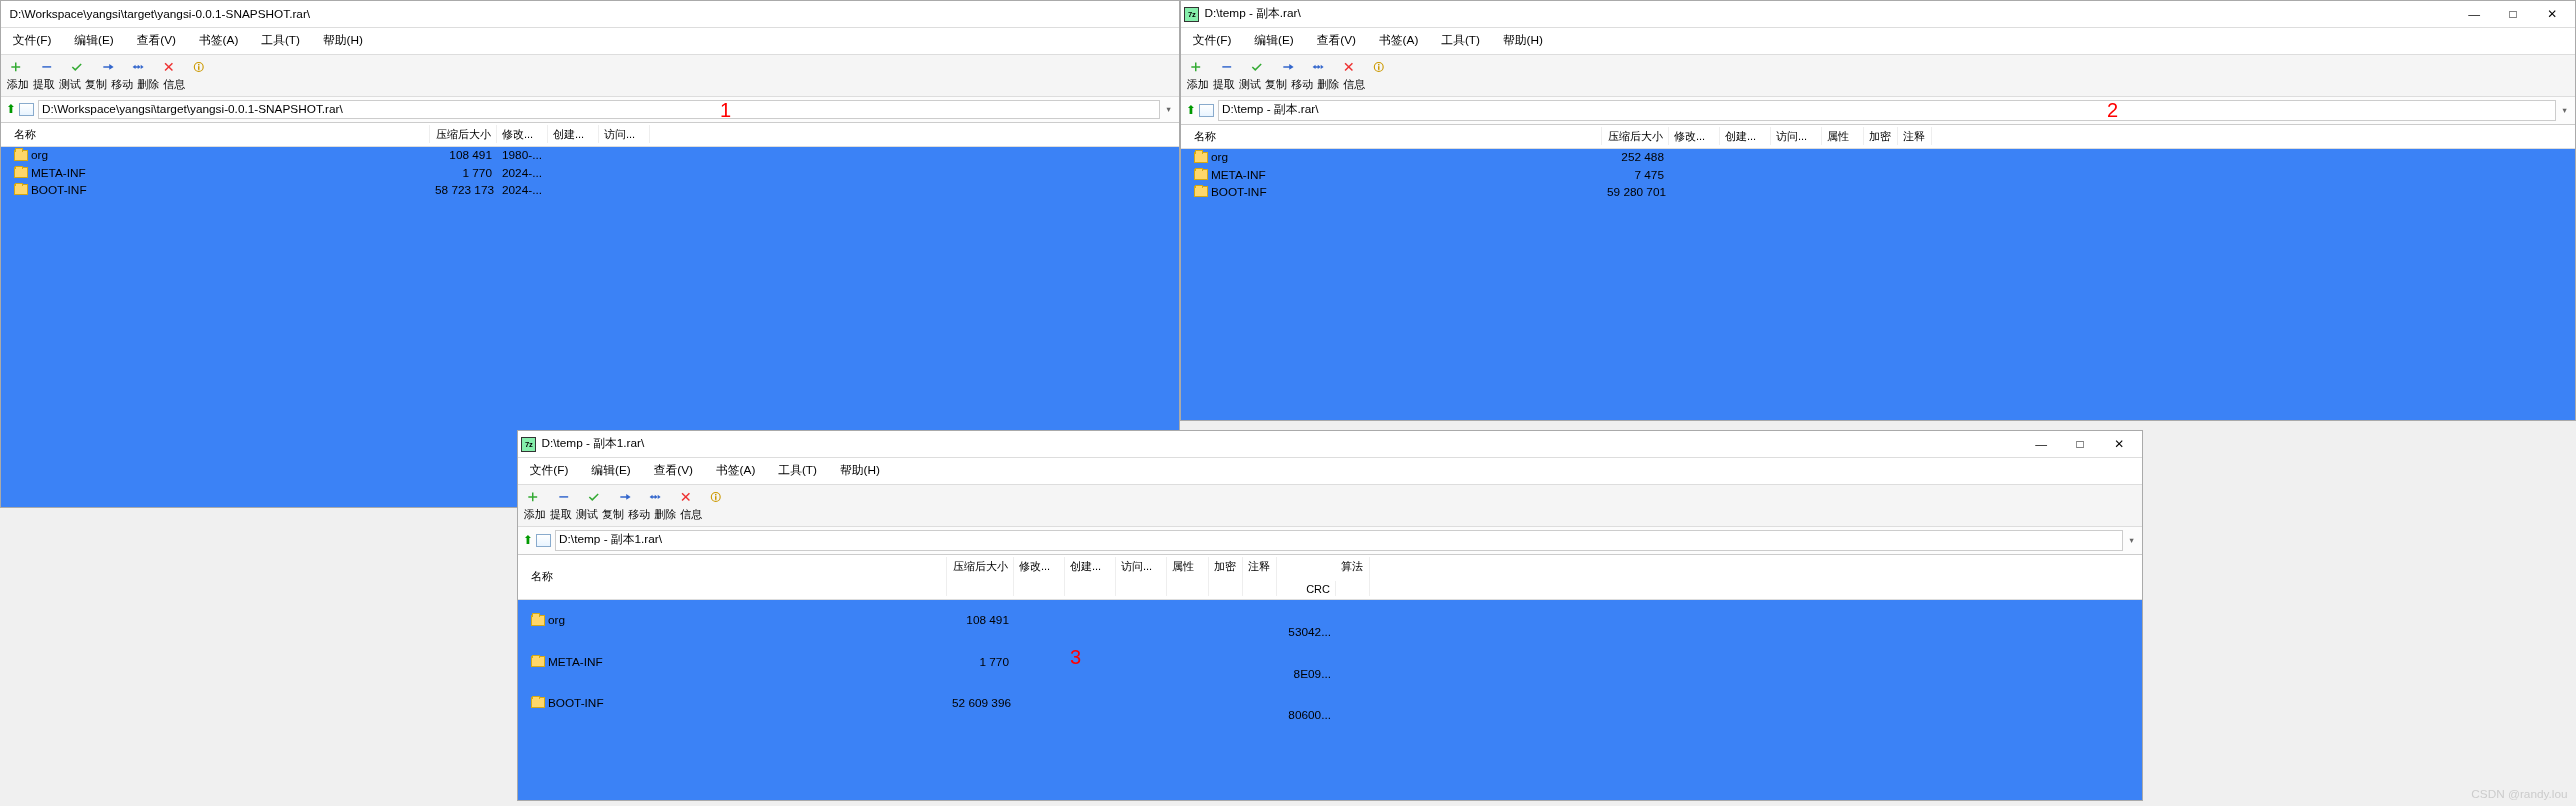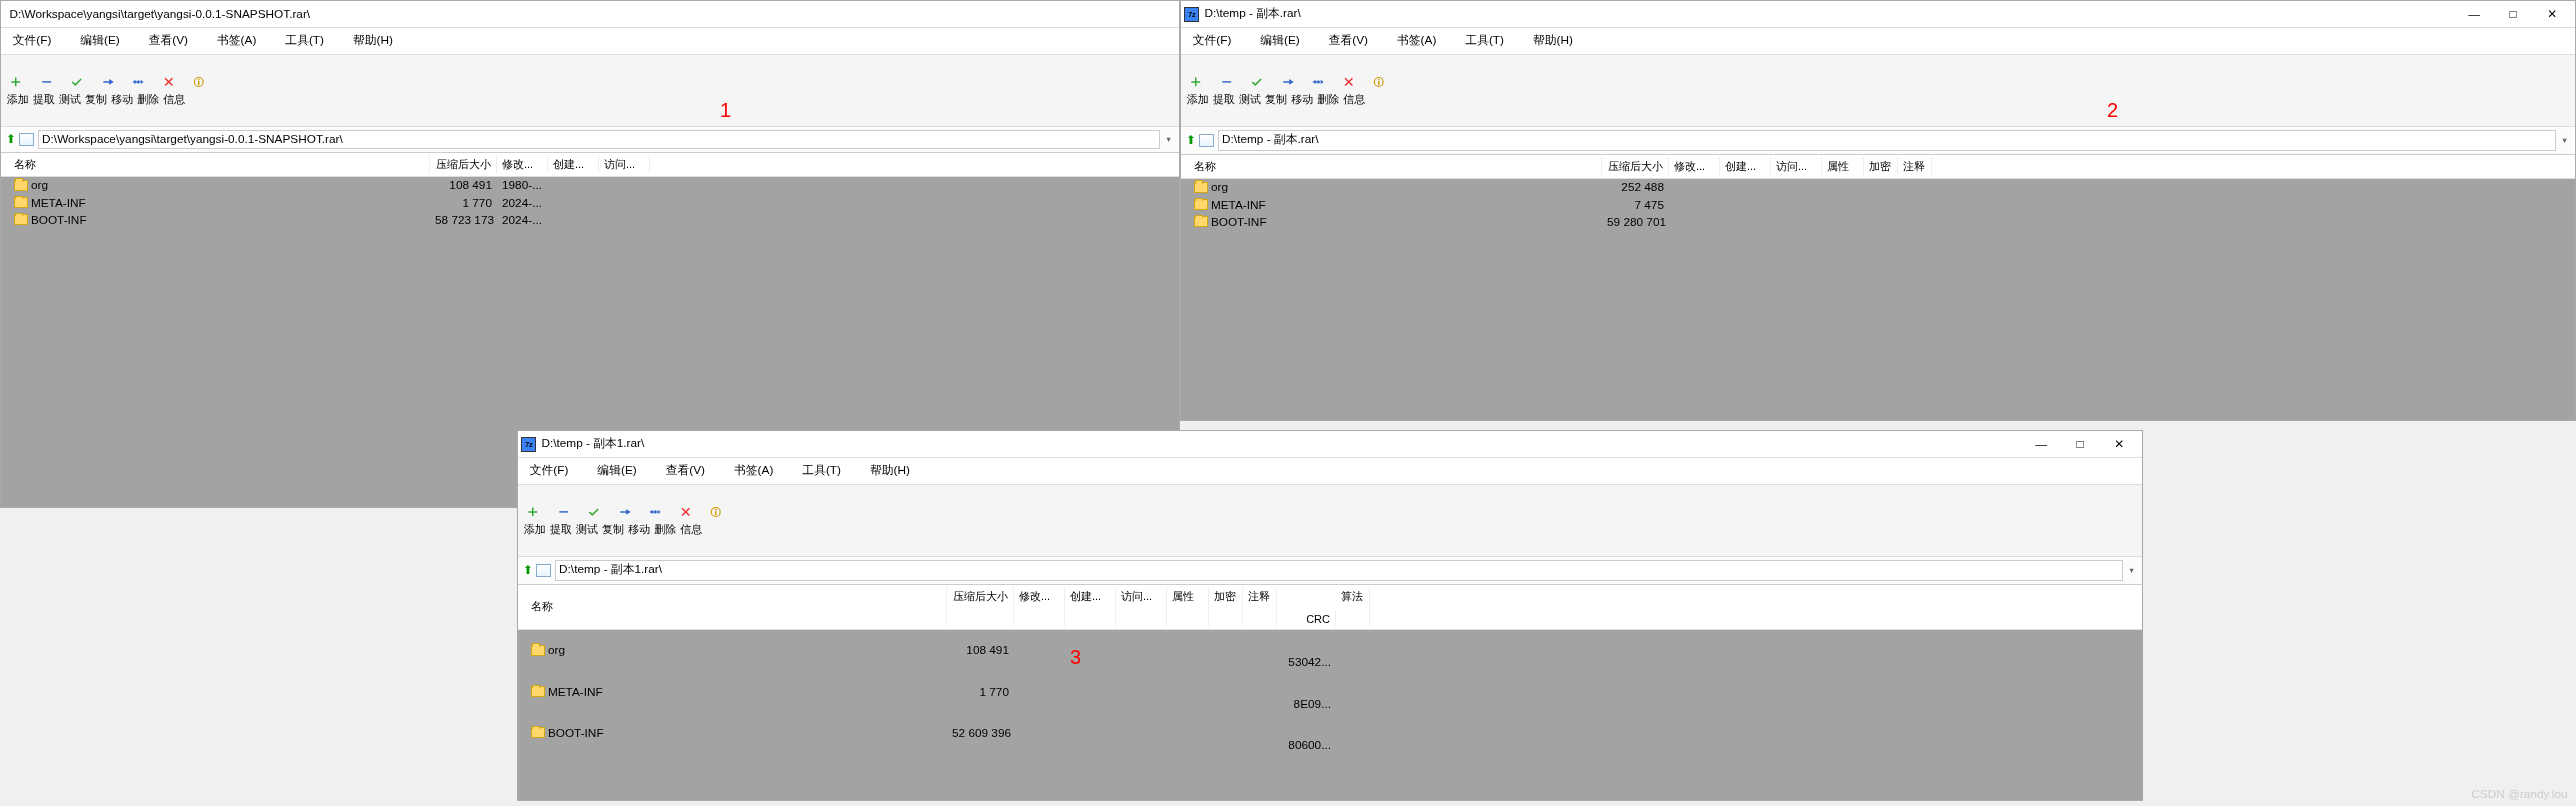--- a/index.html
+++ b/index.html
@@ -30,46 +30,46 @@
     .titlebar .app-icon {
       width: 15px;
       height: 15px;
       border: 0.8px solid #333;
       display: inline-flex;
       align-items: center;
       justify-content: center;
       font-size: 7.6px;
       font-weight: bold;
       margin-right: 5px;
-      background: #3b82f6;
+      background: #86efac;
     }
     .titlebar .title-text { flex: 1; font-size: 11.8px; }
     .win-controls { display: flex; }
     .win-btn {
       width: 39px;
       height: 25px;
       display: flex;
       align-items: center;
       justify-content: center;
       font-size: 11.8px;
       cursor: pointer;
     }
     .menubar {
       display: flex;
       padding: 3.4px 6.7px;
-      gap: 19px;
+      gap: 13px;
       font-size: 11.8px;
       background: #fff;
     }
     .menubar span { padding: 1.7px 5px; cursor: pointer; }
     .toolbar {
       background: #f5f5f5;
       border-top: 0.8px solid #ddd;
       border-bottom: 0.8px solid #ddd;
-      padding: 19px 5px;
+      padding: 4px 5px;
     }
     .toolbar-icons { display: flex; gap: 17px; padding: 1.7px 3.4px; }
     .tb-icon { width: 13.5px; height: 11.8px; display:inline-block; }
     .toolbar-labels { display: flex; gap: 2.5px; font-size: 11px; padding-top:0.8px; }
     .toolbar-labels span { padding: 0 0.8px; cursor: pointer; }
     .pathbar {
       display: flex;
       align-items: center;
       padding: 2.5px 5px;
       border-bottom: 0.8px solid #ccc;
@@ -92,21 +92,21 @@
     }
     .path-drop { font-size:8.4px; color:#666; padding:0 3.4px; cursor:pointer; }
     .list-header {
       display: flex;
       border-bottom: 0.8px solid #ddd;
       background: #fff;
       font-size: 11px;
       padding: 2.5px 0;
     }
     .list-header .col { padding: 1.7px 5px; border-right: 0.8px solid #eee; white-space: nowrap; overflow:hidden; }
-    .list-body { flex: 1; background: #a3a3a3; overflow: auto; }
+    .list-body { flex: 1; background: #3b82f6; overflow: auto; }
     .row { display: flex; padding: 0.8px 0; font-size: 11.8px; align-items:center; }
     .row .col { padding: 0.8px 5px; white-space: nowrap; overflow: hidden; }
     .folder-icon {
       width: 13.5px; height: 11px;
       background: #ffd76a;
       border: 0.8px solid #d4a814;
       display: inline-block;
       margin-right: 3.4px;
       vertical-align: middle;
       position: relative;

